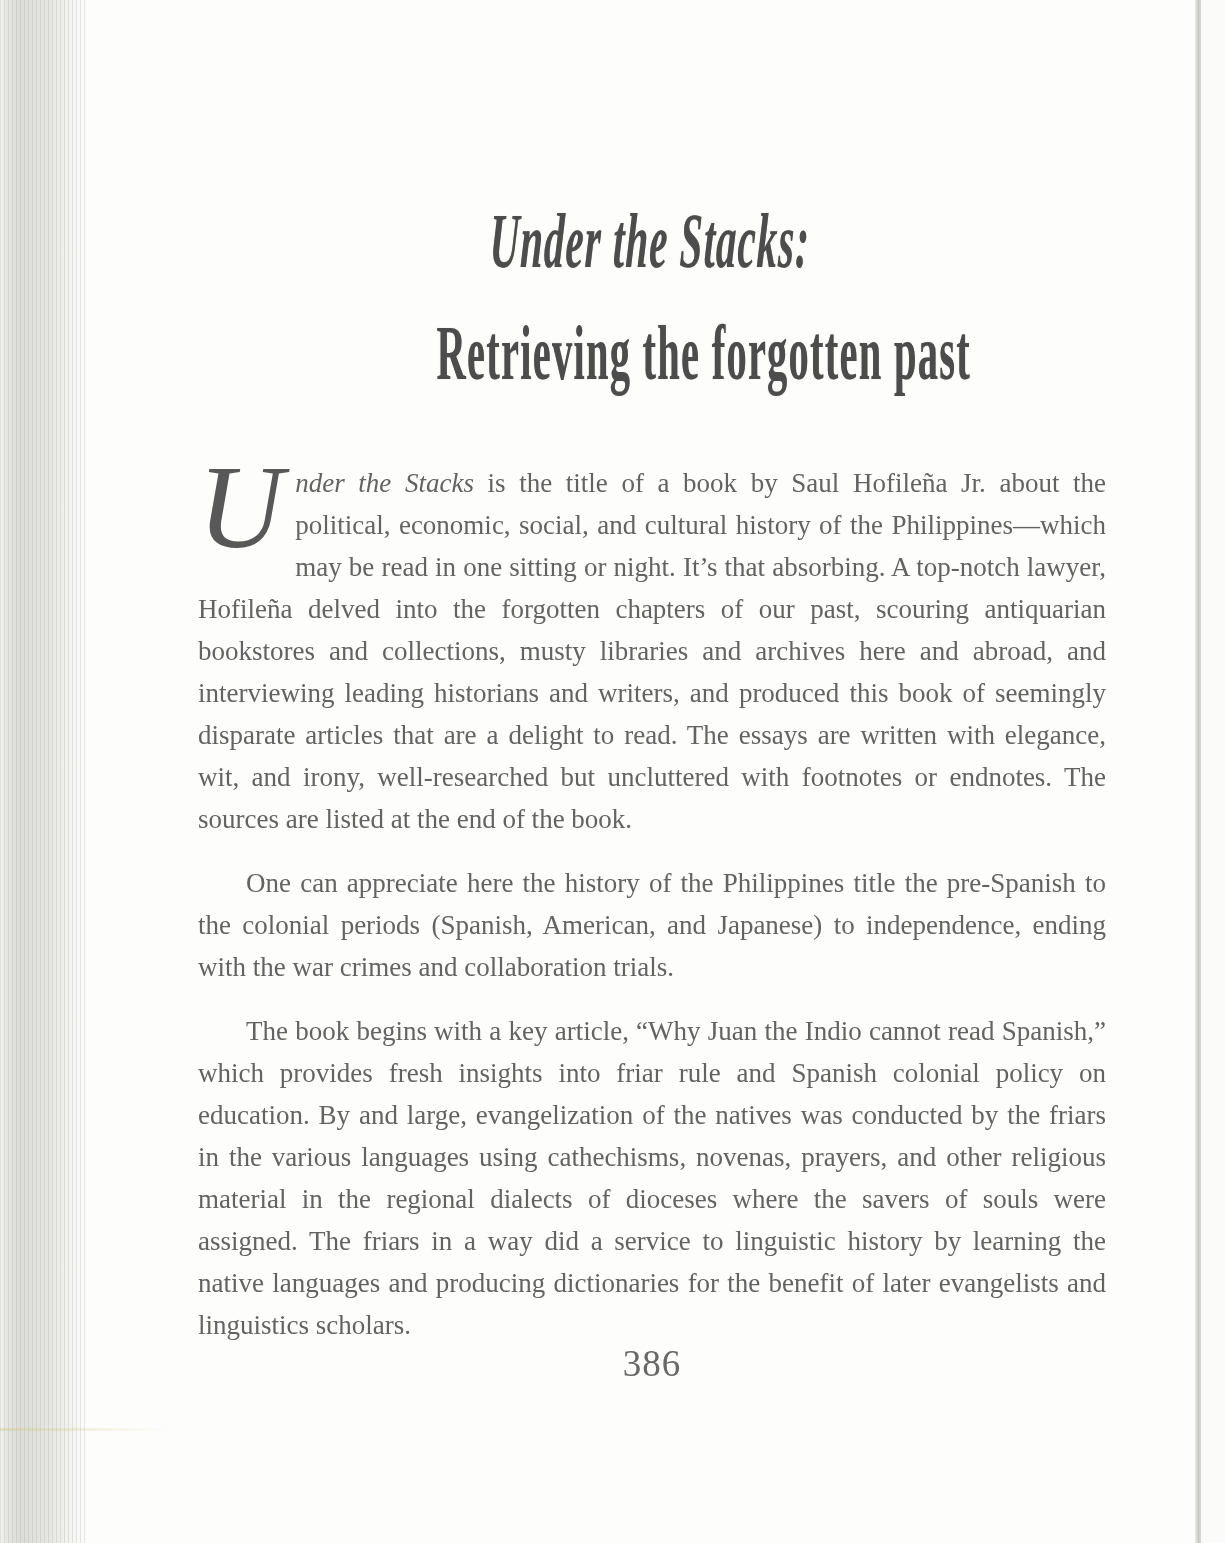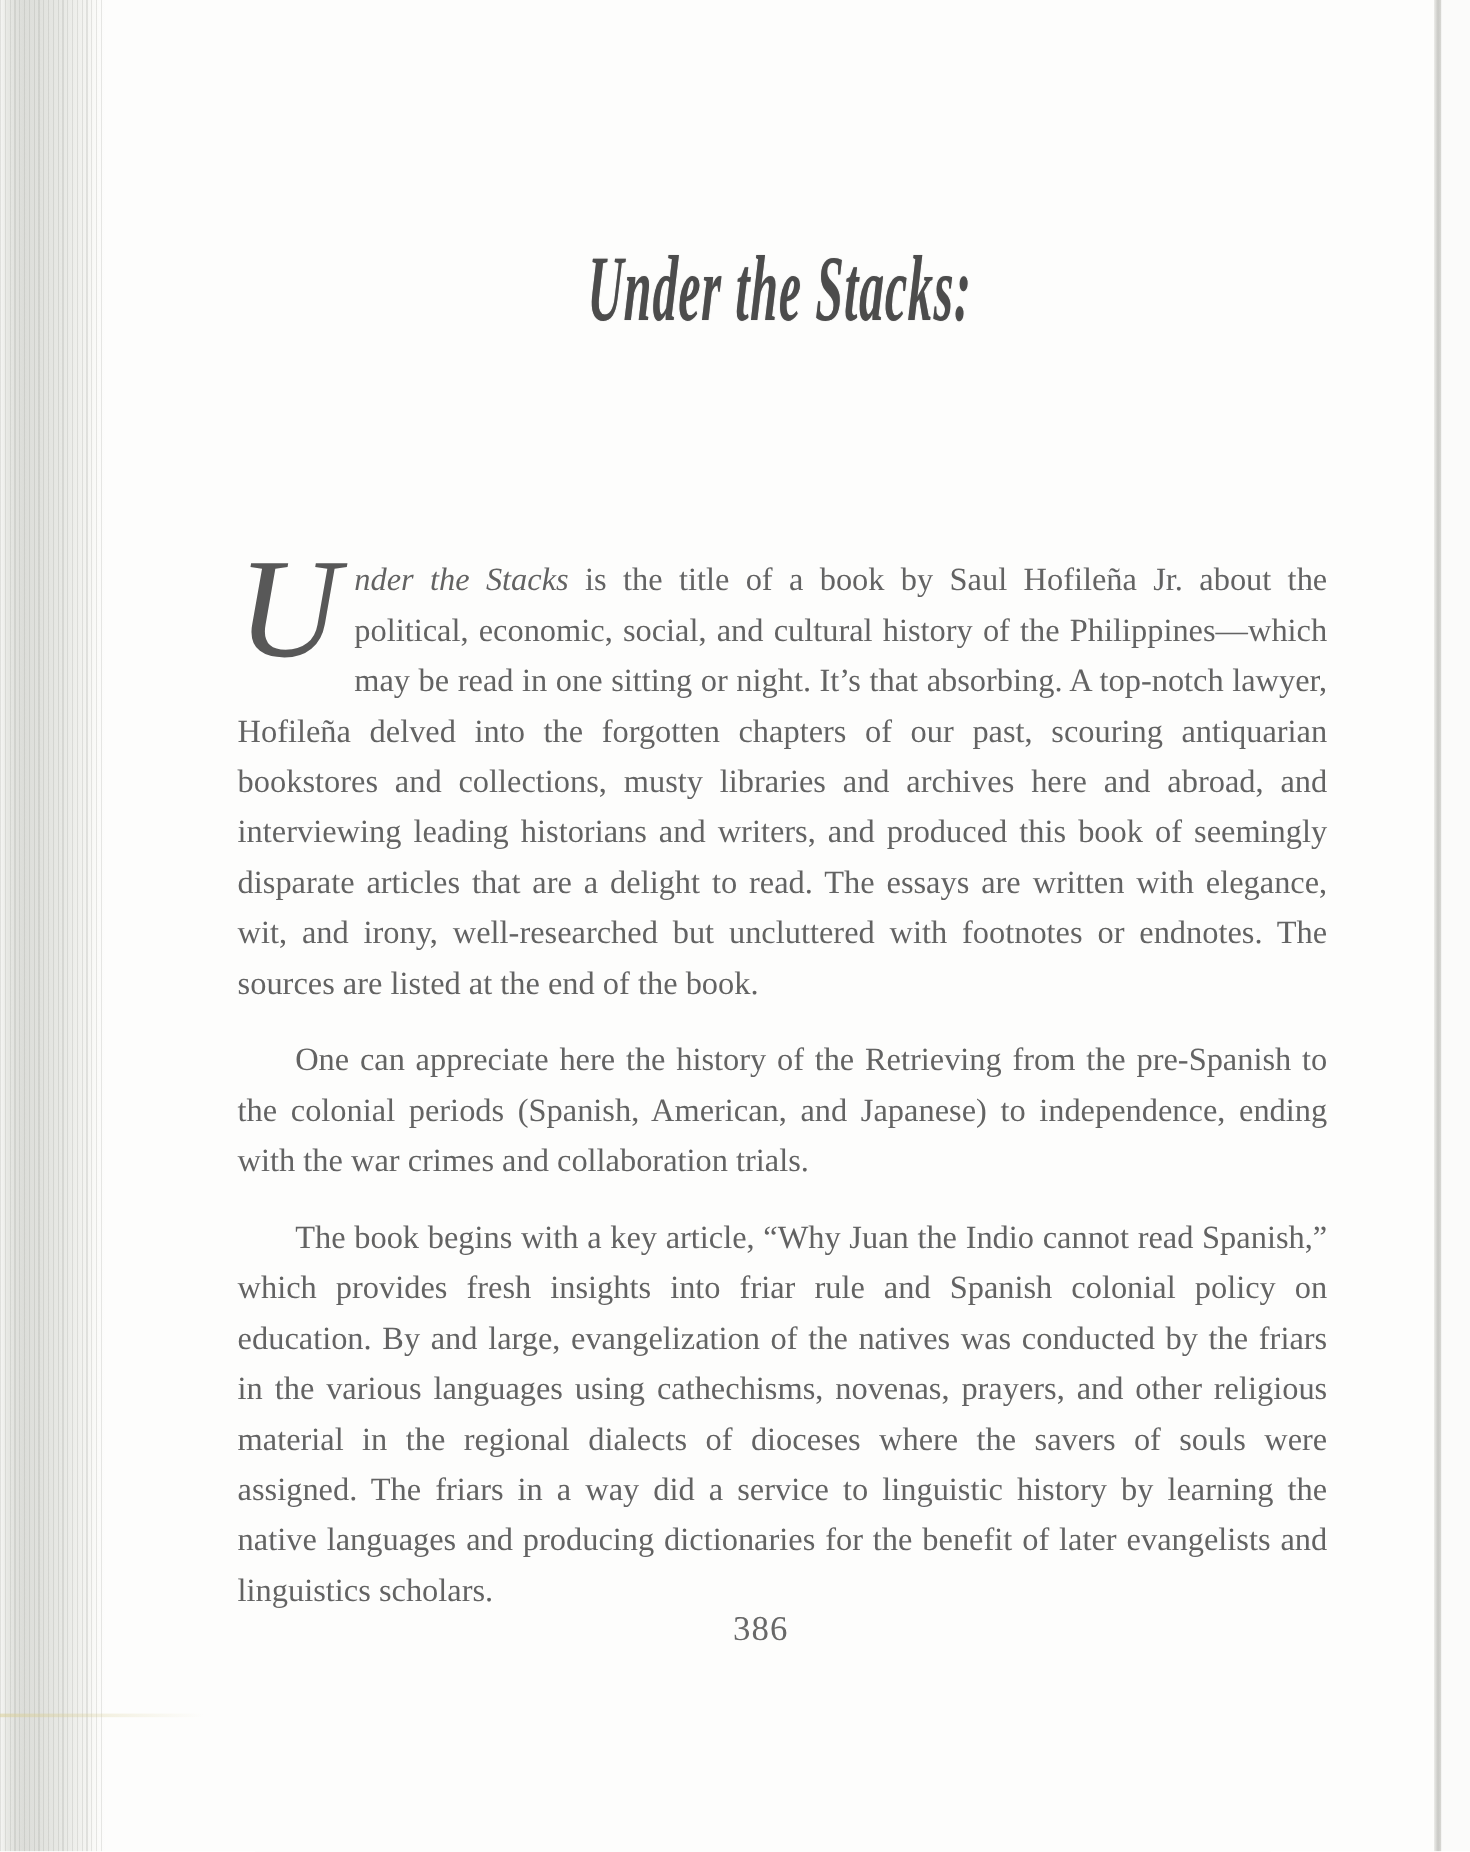--- a/index.html
+++ b/index.html
@@ -108,46 +108,47 @@
     height: 84px;
     padding: 4px 12px 0 0;
     color: #585858;
   }
   .lead-italic {
   }
 
   
   .page-number {
     position: absolute;
-    left: 180px;
+    left: 198px;
     width: 908px;
     top: 1342px;
     text-align: center;
-    font-size: 29px;
+    font-size: 37px;
     color: #686868;
     letter-spacing: 1px;
   }
 </style>
 </head>
 <body>
 
 <div class="scan-root">
 
   <div class="book-edge"></div>
   <div class="book-edge-artifact"></div>
   <div class="page-right-margin"></div>
   <div class="page-right-edge"></div>
 
   <h1 class="title-block">
     <span class="title-line-wrap"><span class="title-line title-line1">Under the Stacks:</span></span>
+    <span class="title-line-wrap"><span class="title-line title-line2">Retrieving the forgotten past</span></span>
   </h1>
 
   <div class="body-text">
     <p class="para">
       <span class="dropcap">U</span><em class="lead-italic">nder the Stacks</em><span> is the title of a book by Saul Hofileña Jr. about the political, economic, social, and cultural history of the Philippines—which may be read in one sitting or night. It’s that absorbing. A top-notch lawyer, Hofileña delved into the forgotten chapters of our past, scouring antiquarian bookstores and collections, musty libraries and archives here and abroad, and interviewing leading historians and writers, and produced this book of seemingly disparate articles that are a delight to read. The essays are written with elegance, wit, and irony, well-researched but uncluttered with footnotes or endnotes. The sources are listed at the end of the book.</span>
     </p>
-    <p class="para indent">One can appreciate here the history of the Retrieving from the pre-Spanish to the colonial periods (Spanish, American, and Japanese) to independence, ending with the war crimes and collaboration trials.</p>
+    <p class="para indent">One can appreciate here the history of the Philippines title the pre-Spanish to the colonial periods (Spanish, American, and Japanese) to independence, ending with the war crimes and collaboration trials.</p>
     <p class="para indent">The book begins with a key article, “Why Juan the Indio cannot read Spanish,” which provides fresh insights into friar rule and Spanish colonial policy on education. By and large, evangelization of the natives was conducted by the friars in the various languages using cathechisms, novenas, prayers, and other religious material in the regional dialects of dioceses where the savers of souls were assigned. The friars in a way did a service to linguistic history by learning the native languages and producing dictionaries for the benefit of later evangelists and linguistics scholars.</p>
   </div>
 
   <div class="page-number">386</div>
 
 </div>
 
 </body></html>

